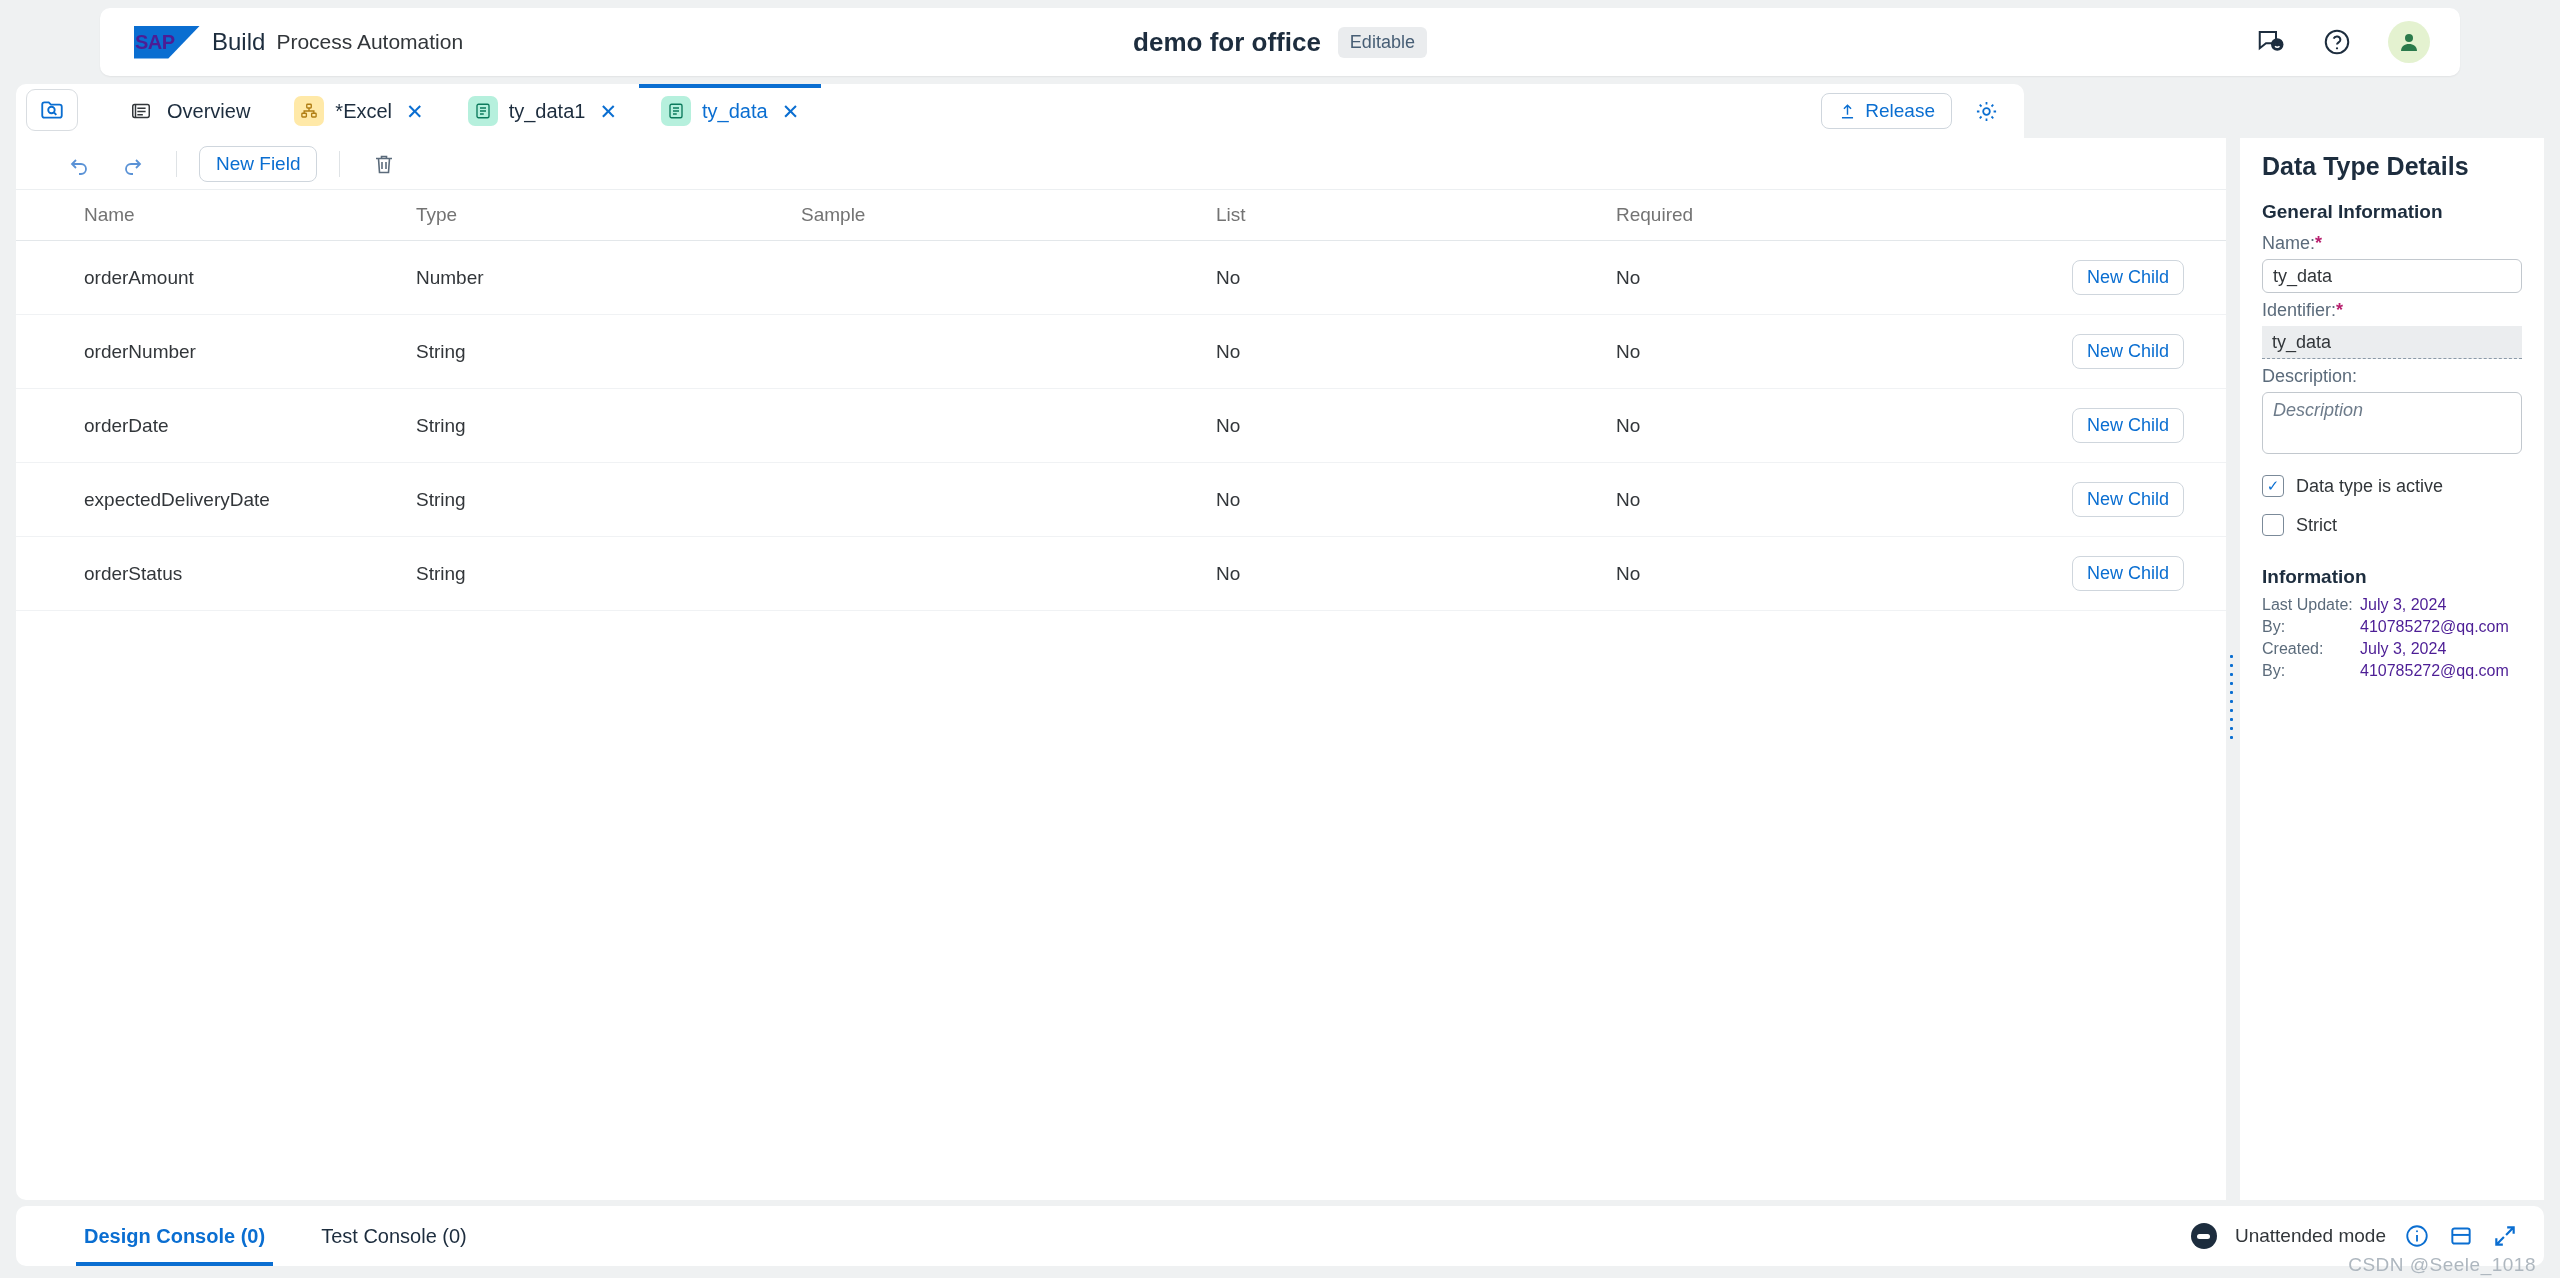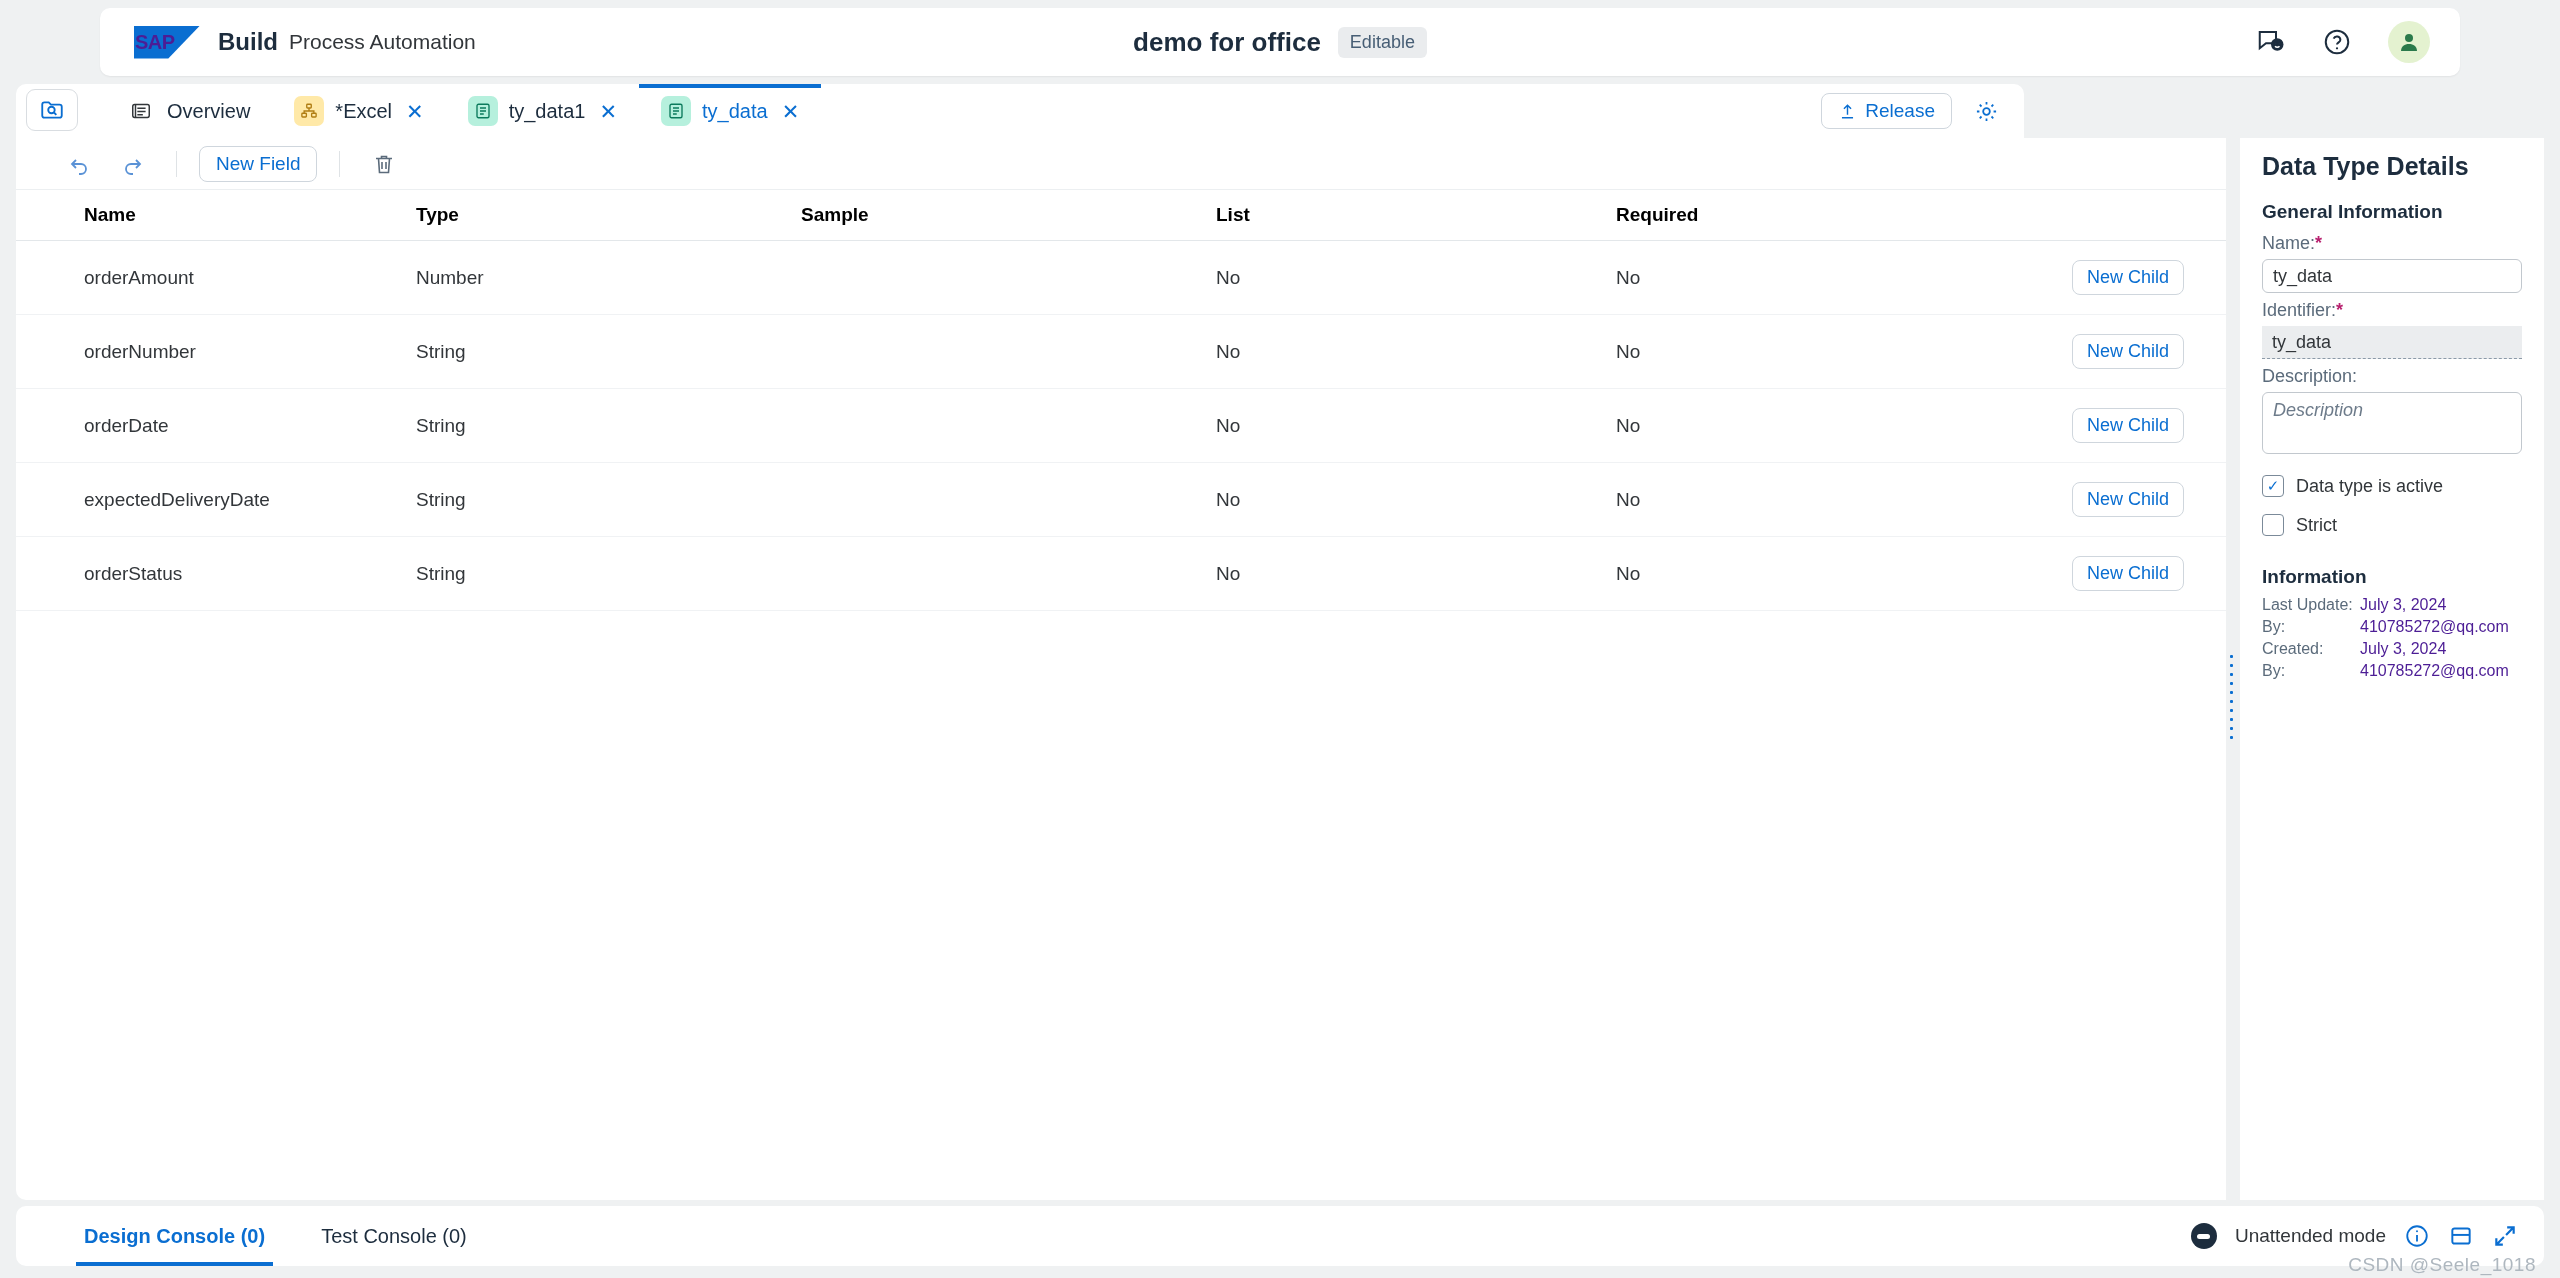--- a/index.html
+++ b/index.html
@@ -29,21 +29,21 @@
     position: absolute; inset: 0;
     background: linear-gradient(180deg,#0a6ed1 0%,#0a6ed1 100%);
     clip-path: polygon(0 0, 100% 0, 52% 100%, 0 100%);
   }
   .sap-logo .txt {
     position: absolute; left: 1px; top: 5px;
     color: #4c1d95; font-weight: 700; font-size: 20px;
     letter-spacing: -.5px; font-family: "Liberation Sans", sans-serif;
   }
   .brand-build {
-    margin-left: 18px; font-size: 24px; font-weight: 700; color: #1d2d3e;
+    margin-left: 12px; font-size: 24px; font-weight: 400; color: #1d2d3e;
   }
   .brand-sub {
     margin-left: 11px; font-size: 21px; color: #32363a; font-weight: 400;
   }
   .header-center {
     position: absolute; left: 0; right: 0; top: 0; bottom: 0;
     display: flex; align-items: center; justify-content: center;
     gap: 17px; pointer-events: none;
   }
   .app-title { font-size: 26px; font-weight: 700; color: #1d2d3e; }
@@ -124,21 +124,21 @@
     font-family: "Liberation Sans", sans-serif;
   }
   .trash-btn {
     width: 44px; height: 36px; display: flex; align-items: center; justify-content: center;
     cursor: pointer; color: #5b6b7b;
   }
 
   
   table.fields { width: 100%; border-collapse: collapse; table-layout: fixed; }
   table.fields th {
-    text-align: left; font-size: 19px; font-weight: 700; color: #000000;
+    text-align: left; font-size: 19px; font-weight: 400; color: #737373;
     padding: 14px 0 14px 0; border-bottom: 1px solid #e3e7ea;
   }
   table.fields td {
     font-size: 19px; color: #32363a; padding: 19px 0; border-bottom: 1px solid #f0f2f4;
     vertical-align: middle;
   }
   .c-name { width: 400px; padding-left: 68px !important; }
   .c-type { width: 385px; }
   .c-sample { width: 415px; }
   .c-list { width: 400px; }

